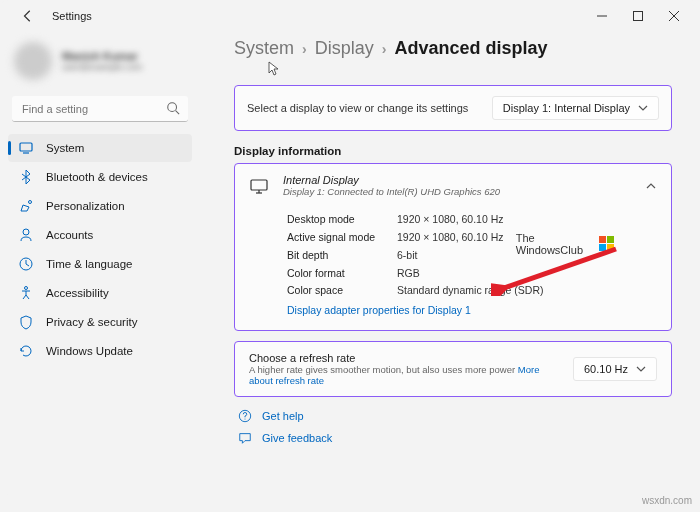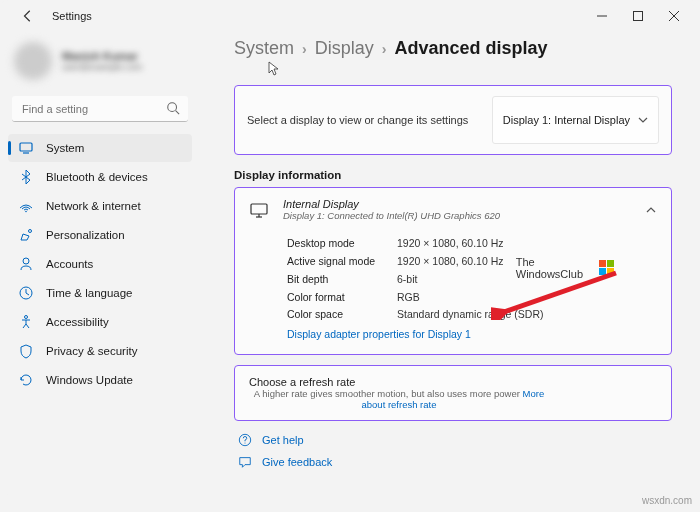--- a/index.html
+++ b/index.html
@@ -25,37 +25,37 @@
 .nav-item.active { background: #eaeaea; }
 .nav-item.active::before { content: ""; position: absolute; left: 0; top: 7px; bottom: 7px; width: 3px; background: #0067c0; border-radius: 2px; }
 .nav-ico { width: 16px; height: 16px; display: flex; align-items: center; justify-content: center; }
 .main { flex: 1; padding: 6px 28px 10px 34px; overflow-y: auto; }
 .breadcrumb { display: flex; align-items: center; gap: 8px; font-size: 18px; font-weight: 600; margin-bottom: 6px; }
 .bc-dim { color: #777; font-weight: 500; }
 .bc-sep { color: #999; font-size: 14px; }
 .card { background: #fbfbfb; border: 1px solid #8b5cf6; border-radius: 4px; }
 .selector-card { display: flex; align-items: center; padding: 10px 12px; margin-bottom: 14px; margin-top: 8px; }
 .selector-desc { font-size: 11px; color: #333; }
-.dropdown { margin-left: auto; background: #fefefe; border: 1px solid #e6e6e6; border-radius: 3px; padding: 17px 10px; font-size: 11px; display: flex; align-items: center; gap: 8px; cursor: pointer; }
+.dropdown { margin-left: auto; background: #fefefe; border: 1px solid #e6e6e6; border-radius: 3px; padding: 5px 10px; font-size: 11px; display: flex; align-items: center; gap: 8px; cursor: pointer; }
 .section-title { font-size: 11.5px; font-weight: 600; margin-bottom: 6px; }
 .info-card { padding: 0; margin-bottom: 10px; position: relative; }
 .info-head { display: flex; align-items: center; padding: 10px 14px; gap: 14px; font-style: italic; }
 .info-head-text { display: flex; flex-direction: column; }
 .info-name { font-size: 11px; font-weight: 500; }
 .info-sub { font-size: 9.5px; color: #666; }
 .chev { margin-left: auto; color: #555; }
 .info-body { padding: 4px 14px 12px 52px; }
 .kv { display: flex; font-size: 10.5px; line-height: 1.7; }
 .kv .k { width: 110px; color: #222; }
 .kv .v { color: #333; }
 .link { color: #0067c0; font-size: 10.5px; cursor: pointer; margin-top: 4px; display: inline-block; }
 .refresh-card { display: flex; align-items: center; padding: 10px 14px; }
 .refresh-text { display: flex; flex-direction: column; max-width: 300px; }
 .refresh-title { font-size: 11px; font-weight: 500; }
-.refresh-sub { font-size: 9.5px; color: #666; text-align: center; }
+.refresh-sub { font-size: 9.5px; color: #666; }
 .refresh-sub .lnk { color: #0067c0; cursor: pointer; }
 .footer-links { margin-top: 12px; display: flex; flex-direction: column; gap: 8px; margin-left: 4px; text-align: right; }
 .footer-link { display: flex; align-items: center; gap: 10px; font-size: 11px; color: #0067c0; cursor: pointer; }
 .footer-link .ico { color: #444; }
 .watermark { position: absolute; right: 56px; top: 68px; font-size: 11px; color: #333; display: flex; align-items: center; gap: 16px; font-family: Georgia, serif; pointer-events: none; }
 .watermark .logo { width:16px; height:16px; }
 .arrow-overlay { position: absolute; right: 50px; top: 82px; pointer-events: none; }
 .bottom-credit { font-size: 10px; color: #999; text-align: right; padding-right: 8px; }
 svg { display: block; }
 </style>
@@ -122,29 +122,20 @@
           <span class="nav-ico">
               <svg width="16" height="16" viewBox="0 0 16 16">
                 <path d="M8 1 L12 5 L8 8 L12 11 L8 15 L8 1 M4 5 L8 8 M4 11 L8 8" stroke="#0067c0" fill="none" stroke-width="1"></path>
               </svg>
             </span>
           <span>Bluetooth &amp; devices</span>
         </div>
         <div class="nav-item">
           <span class="nav-ico">
               <svg width="16" height="16" viewBox="0 0 16 16">
-                <path d="M2 10 Q8 4 14 10 M4 11 Q8 7 12 11 M6 12 Q8 10 10 12" stroke="#0067c0" fill="none" stroke-width="1"></path>
-                <circle cx="8" cy="13.5" r="0.8" fill="#0067c0"></circle>
-              </svg>
-            </span>
-          <span>Network &amp; internet</span>
-        </div>
-        <div class="nav-item">
-          <span class="nav-ico">
-              <svg width="16" height="16" viewBox="0 0 16 16">
                 <path d="M3 13 L5 7 L11 9 L9 13 Z" stroke="#0067c0" fill="none" stroke-width="1"></path>
                 <circle cx="12" cy="4" r="1.5" stroke="#0067c0" fill="none"></circle>
               </svg>
             </span>
           <span>Personalization</span>
         </div>
         <div class="nav-item">
           <span class="nav-ico">
               <svg width="16" height="16" viewBox="0 0 16 16">
                 <circle cx="8" cy="5" r="3" stroke="#0067c0" fill="none"></circle>
@@ -279,20 +270,26 @@
             </defs>
           <line x1="125" y1="3" x2="10" y2="43" stroke="#e0202a" stroke-width="5" marker-end="url(#ah)"></line>
         </svg>
       </div>
 
       <div class="card refresh-card">
         <div class="refresh-text">
           <span class="refresh-title">Choose a refresh rate</span>
           <span class="refresh-sub"><span>A higher rate gives smoother motion, but also uses more power</span> <span class="lnk">More about refresh rate</span></span>
         </div>
+        <div class="dropdown" style="margin-left:auto;">
+          <span>60.10 Hz</span>
+          <svg width="10" height="10" viewBox="0 0 10 10">
+              <path d="M1 3 L5 7 L9 3" stroke="#555" fill="none" stroke-width="1.2"></path>
+            </svg>
+        </div>
       </div>
 
       <div class="footer-links">
         <div class="footer-link">
           <span class="ico">
               <svg width="14" height="14" viewBox="0 0 16 16">
                 <circle cx="8" cy="8" r="6.5" stroke="#0067c0" fill="none"></circle>
                 <path d="M6 6 Q6 4 8 4 Q10 4 10 6 Q10 7.5 8 8 L8 9.5" stroke="#0067c0" fill="none"></path>
                 <circle cx="8" cy="11.5" r="0.6" fill="#0067c0"></circle>
               </svg>

